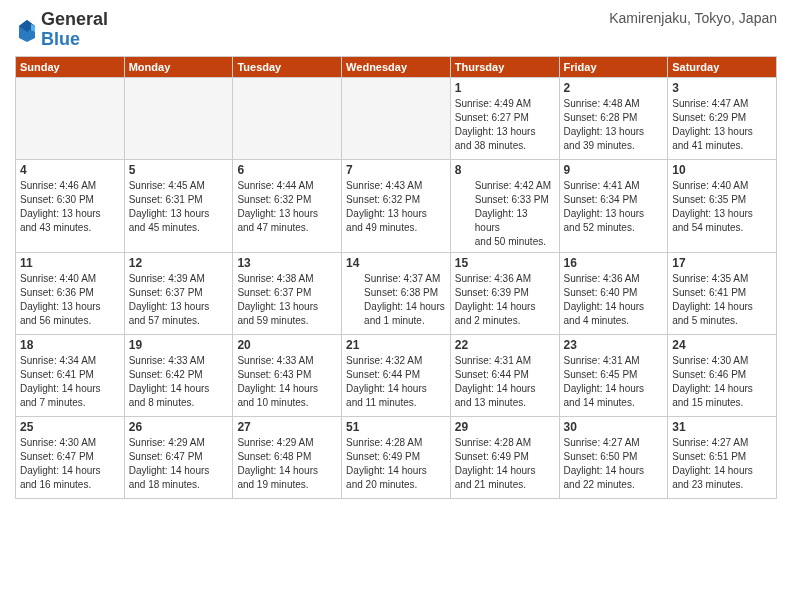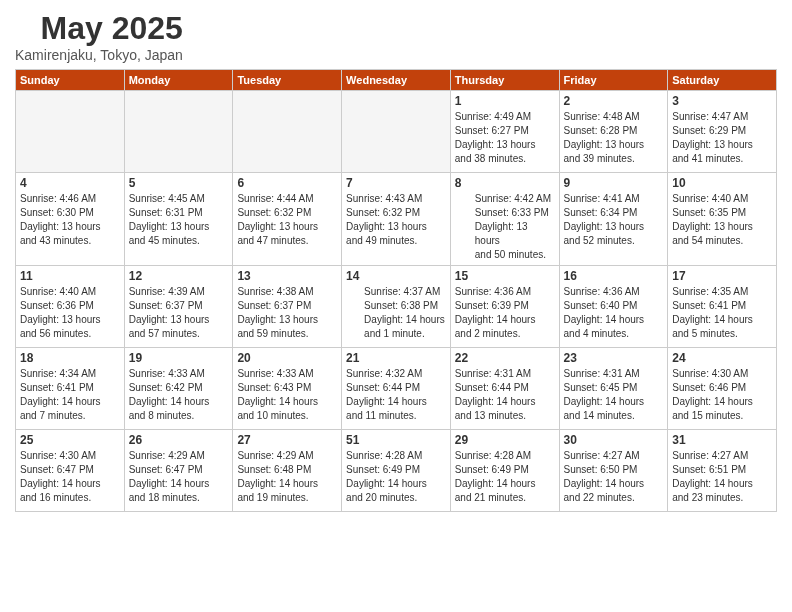--- a/index.html
+++ b/index.html
@@ -92,22 +92,32 @@
     }
     tr.week-row td {
       height: 82px;
     }
   </style>
 </head>
 <body>
 
 <div class="container">
   <div class="header">
+    <div class="logo">
+      <svg class="logo-icon" viewBox="0 0 20 24" xmlns="http://www.w3.org/2000/svg">
+        <path d="M10 2 L18 8 L18 20 L10 24 L2 20 L2 8 Z" fill="#2a7abf"></path>
+        <path d="M10 2 L18 8 L10 14 L2 8 Z" fill="#1a5a9f"></path>
+        <path d="M14 6 L18 8 L18 14 L14 12 Z" fill="#5aaff0"></path>
+      </svg>
+      <div class="logo-text">
+        <span class="logo-general">General</span>
+        <span class="logo-blue">Blue</span>
+      </div>
+    </div>
     <div class="title-area">
-      <div class="month-title">May 2025</div>
       <div class="location">Kamirenjaku, Tokyo, Japan</div>
     </div>
   </div>
 
   <table class="calendar">
     <thead>
       <tr>
         <th>Sunday</th>
         <th>Monday</th>
         <th>Tuesday</th>

